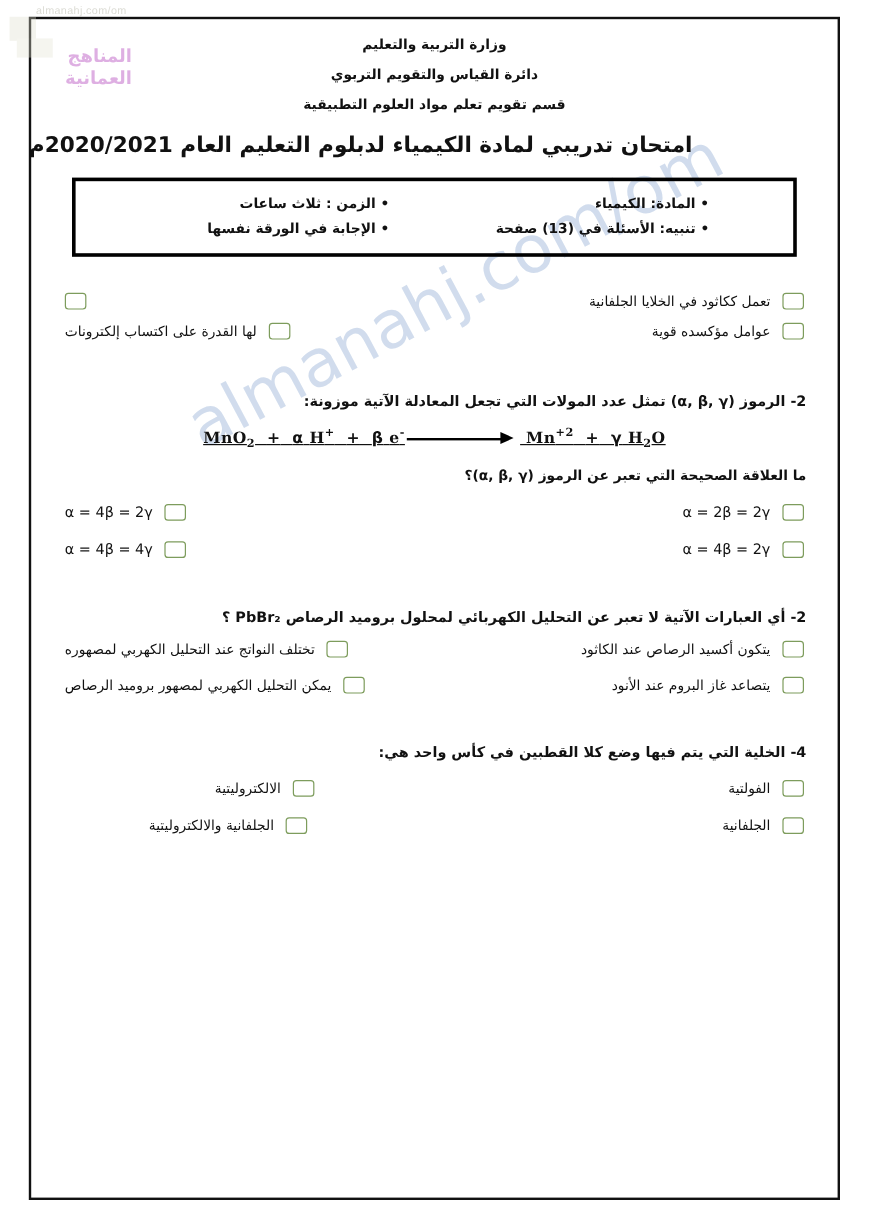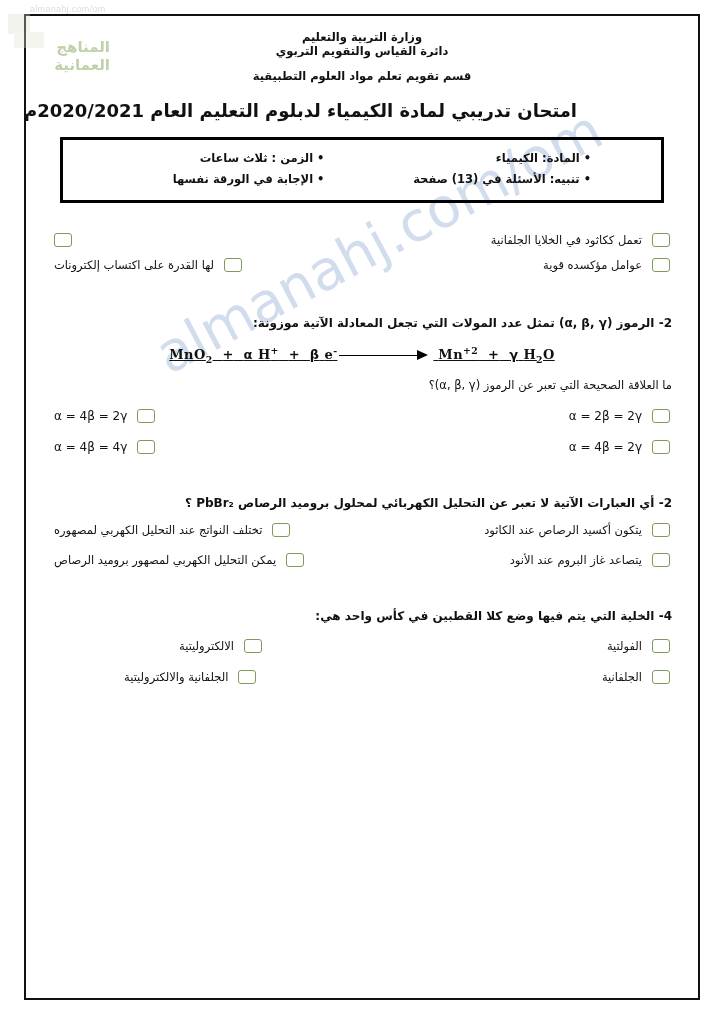--- a/index.html
+++ b/index.html
@@ -19,21 +19,21 @@
   }
   .wm-corner .wm-text{
     position:absolute;left:26px;top:2px;
     font-size:9px;color:#9a9a86;letter-spacing:.3px;
     font-family:"Liberation Sans",sans-serif;direction:ltr;
   }
   .wm-corner .wm-b1{position:absolute;left:4px;top:12px;width:22px;height:20px;background:#ddddcc;}
   .wm-corner .wm-b2{position:absolute;left:10px;top:30px;width:30px;height:16px;background:#e4e4d4;}
   .wm-corner .wm-ar{
     position:absolute;left:2px;top:36px;width:104px;
-    font-size:15px;color:#4d7c0f;font-weight:bold;
+    font-size:15px;color:#a21caf;font-weight:bold;
     font-family:"DejaVu Sans",sans-serif;
   }
   .wm-diag{
     position:absolute;left:145px;top:330px;
     font-size:55px;color:#6a8fc4;opacity:.30;
     transform:rotate(-28deg);transform-origin:left top;
     white-space:nowrap;pointer-events:none;z-index:5;
     font-family:"DejaVu Sans",sans-serif;direction:ltr;font-weight:500;
   }
 
@@ -43,21 +43,21 @@
     border:2px solid #111;box-sizing:border-box;z-index:2;
   }
   .content{position:absolute;left:24px;top:14px;width:676px;height:986px;z-index:7;box-sizing:border-box;}
 
   .hdr{
     text-align:center;font-weight:bold;
     font-family:"DejaVu Sans",sans-serif;
   }
   .hdr-1{font-size:11.5px;margin-top:16px;}
   .hdr-2{font-size:11.5px;margin-top:11px;}
-  .hdr-3{font-size:11.5px;}
+  .hdr-3{font-size:11.5px;margin-top:11px;}
   .hdr-4{font-size:11.5px;margin-top:11px;}
   .exam-title{
     text-align:left;font-size:18px;font-weight:bold;margin-top:17px;
     font-family:"DejaVu Sans",sans-serif;
   }
 
   
   .info-box{
     margin:16px 36px 0 36px;border:3px solid #000;
     padding:8px 10px 9px 10px;
@@ -81,21 +81,21 @@
 
   
   .q-block{margin-top:22px;}
   .q-text{
     text-align:right;margin-right:28px;
     font-size:12px;font-weight:bold;
     font-family:"DejaVu Sans",sans-serif;
   }
   .q-sub{
     text-align:right;margin-right:28px;margin-top:14px;
-    font-size:11.5px;font-weight:normal;
+    font-size:11.5px;font-weight:bold;
     font-family:"DejaVu Sans",sans-serif;
   }
   .options{margin-top:13px;}
   .opt-row{
     display:flex;flex-direction:row;justify-content:space-between;
     margin-bottom:11px;
   }
   .opt{
     display:flex;flex-direction:row;align-items:center;gap:10px;
     font-size:11.5px;font-family:"DejaVu Sans",sans-serif;

